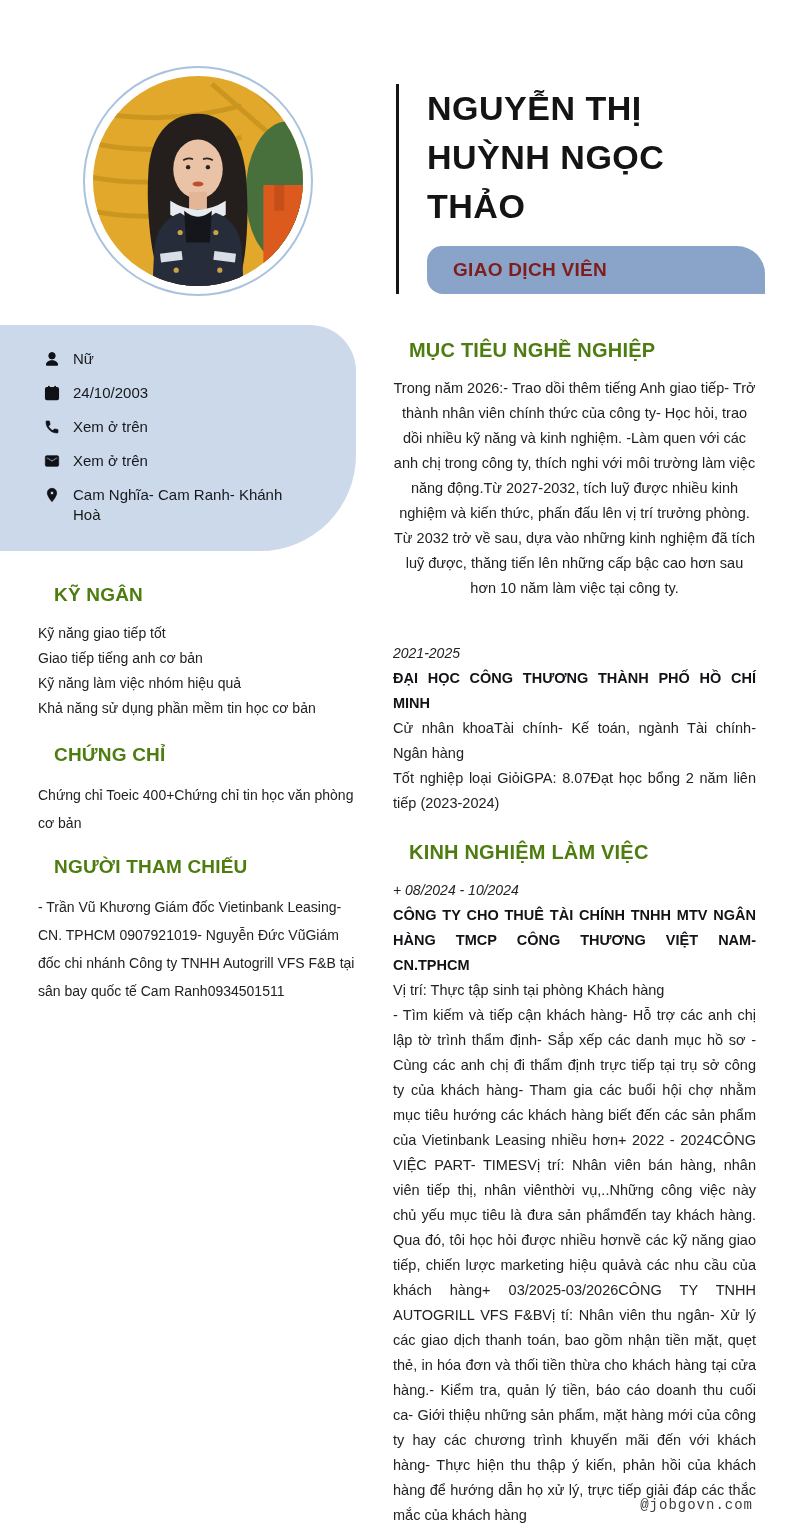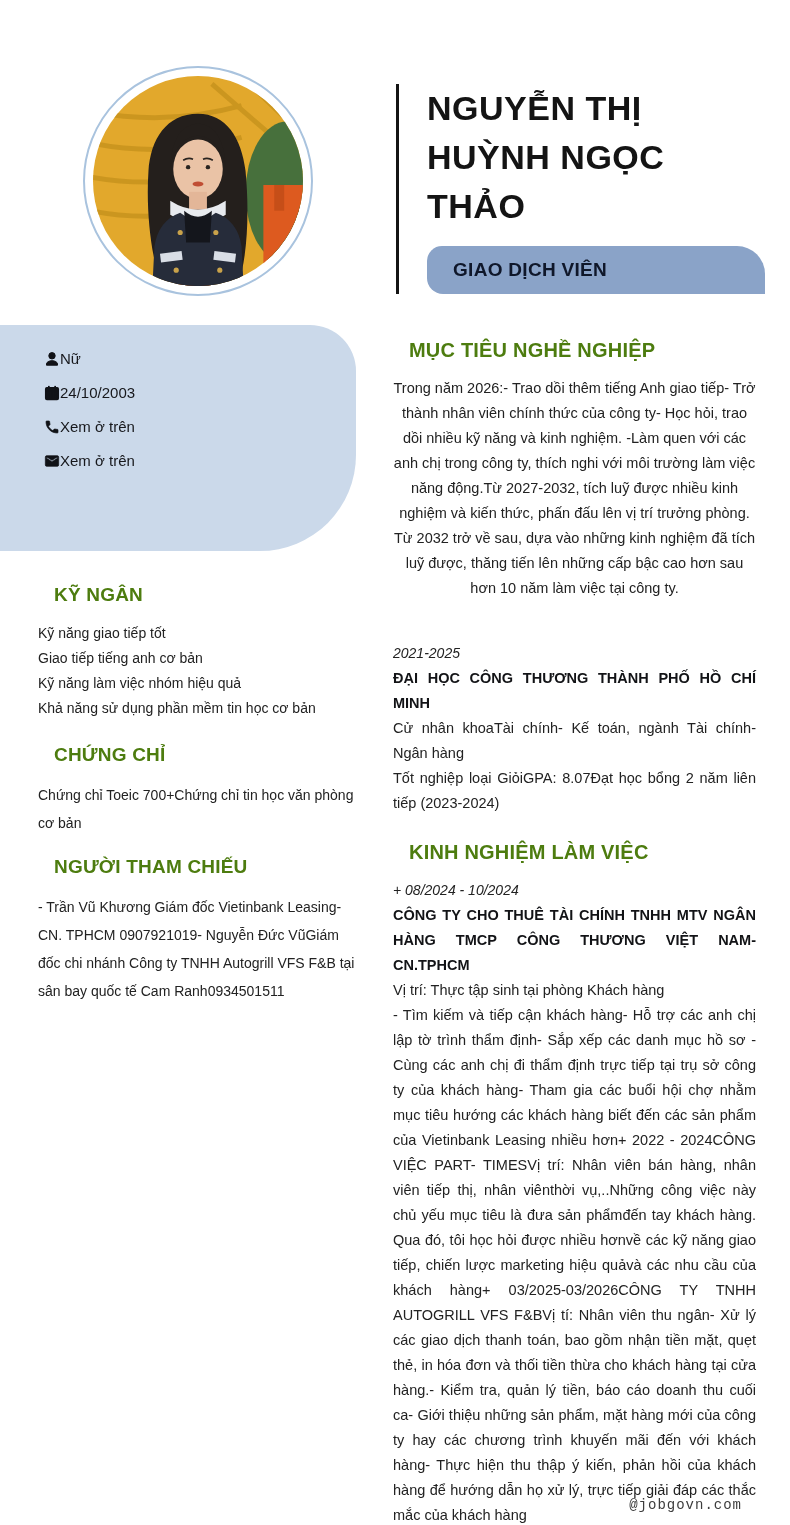--- a/index.html
+++ b/index.html
@@ -25,33 +25,33 @@
   .header{
     position:absolute;left:396px;top:84px;width:362px;
     border-left:3px solid var(--ink);padding-left:28px;box-sizing:border-box;
   }
   .name{
     font-size:34px;font-weight:700;line-height:49px;letter-spacing:.5px;
     color:var(--ink);width:330px;margin:0;
   }
   .badge{
     margin-top:15px;width:338px;box-sizing:border-box;
-    background:var(--accent);color:#0f172a;
+    background:var(--accent);color:#7f1d1d;
     border-radius:15px 28px 0 16px;
     padding:13px 10px 13px 26px;
     font-size:19px;font-weight:700;letter-spacing:.3px;
   }
   
   .info-box{
     position:absolute;left:0;top:325px;width:356px;height:226px;box-sizing:border-box;
     background:var(--panel);
     border-radius:0 46px 96px 0;
     padding:24px 34px 0 44px;
   }
-  .contact-row{display:flex;align-items:flex-start;margin-bottom:14px;
+  .contact-row{display:flex;align-items:flex-start;gap:13px;margin-bottom:14px;
     font-size:15px;line-height:20px;color:#17181c;}
   .contact-row svg{width:16px;height:16px;flex:none;margin-top:2px;fill:#101217;stroke:#101217;}
   .loc{max-width:212px;display:inline-block;}
   
   .left-col{position:absolute;left:38px;top:567px;width:322px;}
   h2{margin:16px;color:#4d7c0f;}
   .h-side{font-size:19px;font-weight:700;line-height:24px;margin-bottom:14px;letter-spacing:.2px;}
   .skill{font-size:14px;line-height:25px;color:#222;}
   .gap1{margin-top:22px;}
   .gap2{margin-top:18px;}
@@ -61,21 +61,21 @@
   .h-main{font-size:20px;font-weight:700;line-height:24px;margin-bottom:14px;letter-spacing:.2px;}
   .body-text{font-size:14.5px;line-height:25px;color:#222;text-align:center;}
   .just{text-align:justify;}
   .sec-edu{margin-top:40px;}
   .sec-exp{margin-top:24px;}
   .period{font-size:14px;font-style:italic;line-height:25px;color:#222;}
   .org{font-size:14.5px;font-weight:700;line-height:25px;color:#121316;}
   .pos{font-size:14.5px;line-height:25px;color:#222;}
   
   .watermark{
-    position:absolute;right:48px;bottom:12px;
+    position:absolute;right:37px;bottom:12px;
     font-family:"Liberation Mono","DejaVu Sans Mono",monospace;
     font-size:14px;color:#3c3c3c;letter-spacing:1px;margin-left:16px;
   }
 </style>
 </head>
 <body>
 
 <div class="photo-ring">
   <div class="photo-circle">
     <svg width="210" height="210" viewBox="0 0 212 212">
@@ -147,34 +147,40 @@
         <path d="M6.62 10.79c1.44 2.83 3.76 5.14 6.59 6.59l2.2-2.2c.27-.27.67-.36 1.02-.24 1.12.37 2.33.57 3.57.57.55 0 1 .45 1 1V20c0 .55-.45 1-1 1-9.39 0-17-7.61-17-17 0-.55.45-1 1-1h3.5c.55 0 1 .45 1 1 0 1.25.2 2.45.57 3.57.11.35.03.74-.25 1.02l-2.2 2.2z"></path>
       </svg>
     <span>Xem ở trên</span>
   </div>
   <div class="contact-row">
     <svg viewBox="0 0 24 24" stroke="none">
         <path d="M20 4H4c-1.1 0-1.99.9-1.99 2L2 18c0 1.1.9 2 2 2h16c1.1 0 2-.9 2-2V6c0-1.1-.9-2-2-2zm0 4-8 5-8-5V6l8 5 8-5v2z"></path>
       </svg>
     <span>Xem ở trên</span>
   </div>
+  <div class="contact-row">
+    <svg viewBox="0 0 24 24" stroke="none">
+        <path d="M12 2C8.13 2 5 5.13 5 9c0 5.25 7 13 7 13s7-7.75 7-13c0-3.87-3.13-7-7-7zm0 9.5A2.5 2.5 0 1 1 12 6.5a2.5 2.5 0 0 1 0 5z"></path>
+      </svg>
+    <span class="loc">Cam Nghĩa- Cam Ranh- Khánh Hoà</span>
+  </div>
 </div>
 
 <div class="left-col">
   <section>
     <h2 class="h-side">KỸ NGÂN</h2>
     <div class="skill">Kỹ năng giao tiếp tốt</div>
     <div class="skill">Giao tiếp tiếng anh cơ bản</div>
     <div class="skill">Kỹ năng làm việc nhóm hiệu quả</div>
     <div class="skill">Khả năng sử dụng phần mềm tin học cơ bản</div>
   </section>
 
   <section class="gap1">
     <h2 class="h-side">CHỨNG CHỈ</h2>
-    <div class="side-text">Chứng chỉ Toeic 700+Chứng chỉ tin học văn phòng cơ bản</div>
+    <div class="side-text">Chứng chỉ Toeic 400+Chứng chỉ tin học văn phòng cơ bản</div>
   </section>
 
   <section class="gap2">
     <h2 class="h-side">NGƯỜI THAM CHIẾU</h2>
     <div class="side-text">- Trần Vũ Khương Giám đốc Vietinbank Leasing- CN. TPHCM 0907921019- Nguyễn Đức VũGiám đốc chi nhánh Công ty TNHH Autogrill VFS F&amp;B tại sân bay quốc tế Cam Ranh0934501511</div>
   </section>
 </div>
 
 <div class="right-col">
   <section>

